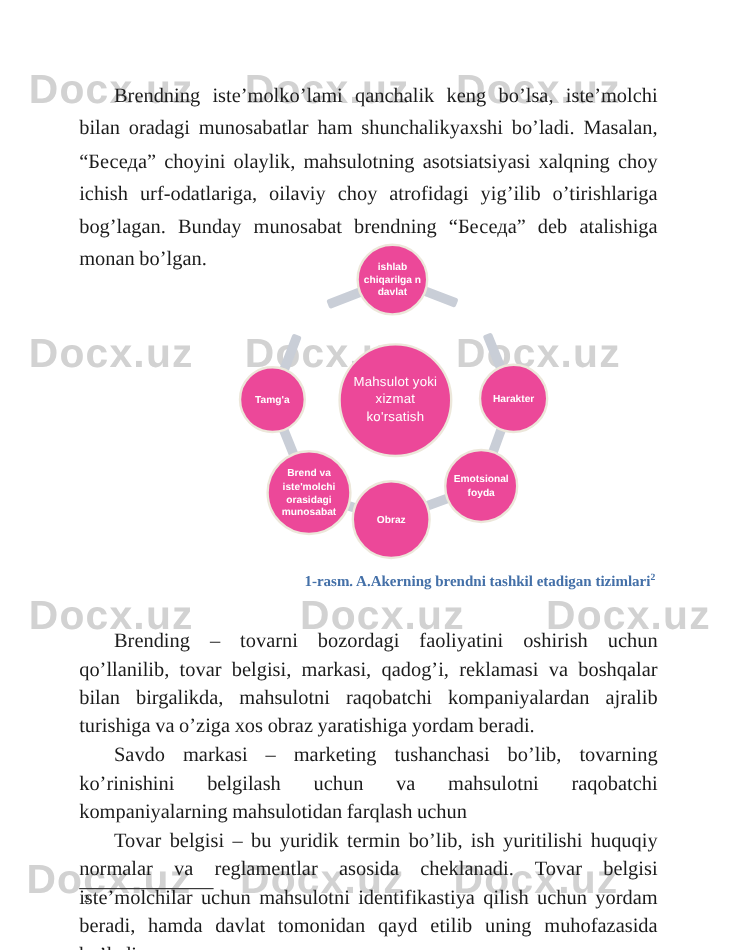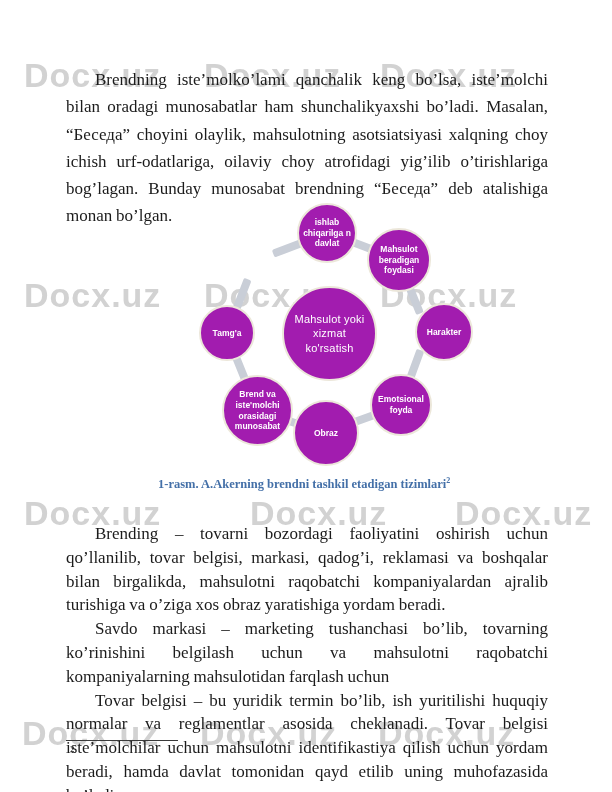--- a/index.html
+++ b/index.html
@@ -21,34 +21,34 @@
   }
   .upper p{line-height:27.3px;}
   .lower p{line-height:23.8px;}
   
   .diagram{position:absolute;left:190px;top:172px;width:280px;height:275px;z-index:2;}
   .conn{
     position:absolute;width:38px;height:8px;background:#c9ced7;
     border-radius:2px;z-index:1;
   }
   .node{
-    position:absolute;border-radius:50%;background:#a21caf;
+    position:absolute;border-radius:50%;background:#ec4899;
     border:2px solid #ece7da;box-sizing:border-box;z-index:2;
     display:flex;align-items:center;justify-content:center;text-align:center;
     color:#ffffff;font-family:"Liberation Sans",sans-serif;
     font-size:8.5px;font-weight:700;line-height:1.25;padding:2px;
   }
   .node.center{
     font-size:11px;font-weight:400;line-height:1.28;
     letter-spacing:0.2px;padding:0 8px;
   }
   
   .caption{
     position:absolute;top:452px;left:66px;width:388px;padding-left:92px;
-    text-align:left;z-index:2;color:#4470a8;font-weight:700;font-size:12.5px;
+    text-align:right;z-index:2;color:#4470a8;font-weight:700;font-size:12.5px;
     font-family:"Liberation Serif",serif;
   }
   .caption sup{font-size:8px;}
   
   .fn-rule{position:absolute;left:66px;top:716px;width:112px;border-top:1px solid #3a3a3a;z-index:2;}
   .fn-num{position:absolute;left:70px;top:720px;font-size:9px;z-index:2;}
 </style>
 </head>
 <body>
 
@@ -80,22 +80,21 @@
     <div class="conn" style="left:204px;top:96px;transform:rotate(68deg)"></div>
     <div class="conn" style="left:205px;top:168px;transform:rotate(110deg)"></div>
     <div class="conn" style="left:154px;top:219px;transform:rotate(160deg)"></div>
     <div class="conn" style="left:83px;top:222px;transform:rotate(18deg)"></div>
     <div class="conn" style="left:33px;top:172px;transform:rotate(68deg)"></div>
     <div class="conn" style="left:32px;top:97px;transform:rotate(-69deg)"></div>
 
     <div class="node center" style="left:92px;top:90px;width:95px;height:95px">Mahsulot yoki xizmat ko'rsatish</div>
 
     <div class="node" style="left:107px;top:7px;width:60px;height:60px">ishlab chiqarilga n davlat</div>
-    <div class="node" style="left:177px;top:32px;width:64px;height:64px">Mahsulot beradigan foydasi</div>
-    <div class="node" style="left:225px;top:107px;width:58px;height:58px">Harakter</div>
+    <div class="node" style="left:209px;top:107px;width:58px;height:58px">Harakter</div>
     <div class="node" style="left:180px;top:178px;width:62px;height:62px">Emotsional foyda</div>
     <div class="node" style="left:103px;top:204px;width:66px;height:66px">Obraz</div>
     <div class="node" style="left:9px;top:109px;width:56px;height:56px">Tamg'a</div>
     <div class="node" style="left:32px;top:179px;width:71px;height:71px">Brend va iste'molchi orasidagi munosabat</div>
   </div>
 
   <div class="caption">
     <span>1-rasm. A.Akerning brendni tashkil etadigan tizimlari</span><sup>2</sup>
   </div>
 

